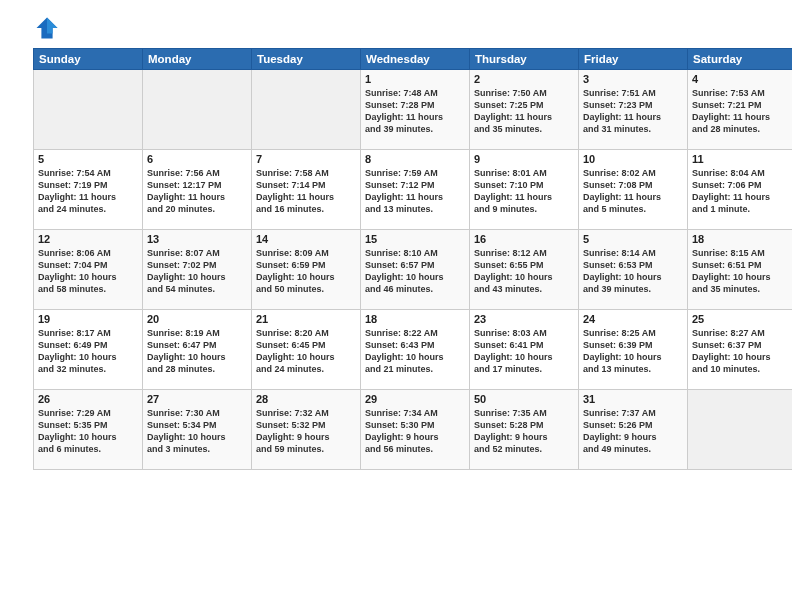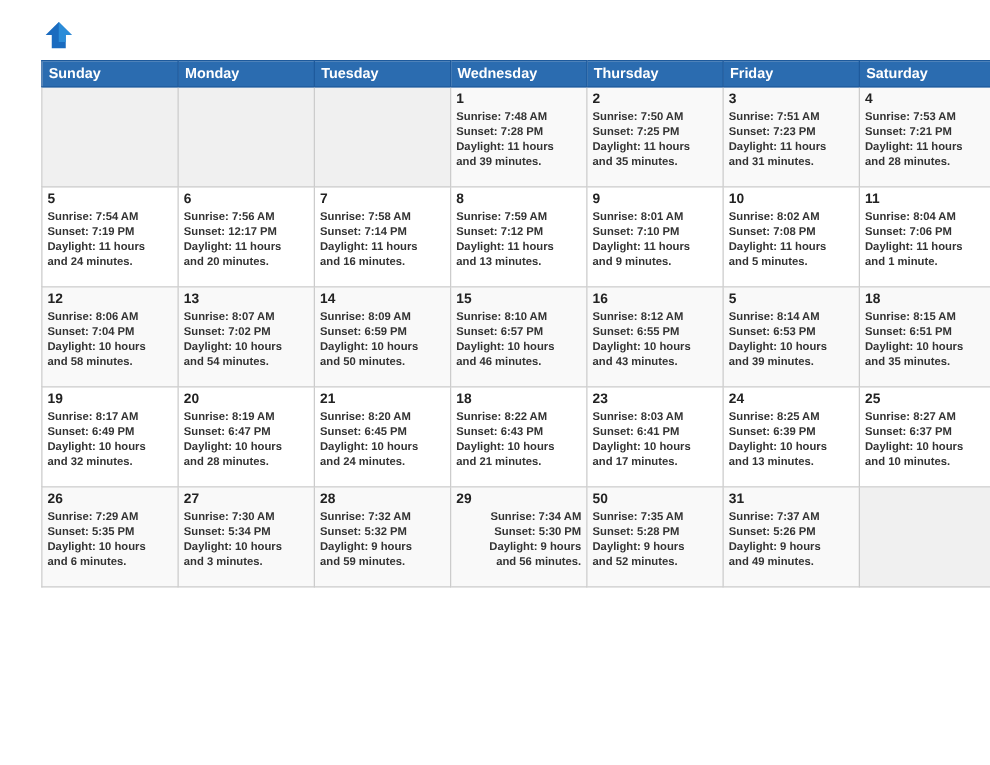--- a/index.html
+++ b/index.html
@@ -343,21 +343,21 @@
           </td>
           <td>
             <span class="day-num">28</span>
             <div class="day-info" style="white-space: pre-line;">Sunrise: 7:32 AM
 Sunset: 5:32 PM
 Daylight: 9 hours
 and 59 minutes.</div>
           </td>
           <td>
             <span class="day-num">29</span>
-            <div class="day-info" style="white-space: pre-line; text-align: right;">Sunrise: 7:34 AM
+            <div class="day-info" style="white-space: pre-line;">Sunrise: 7:34 AM
 Sunset: 5:30 PM
 Daylight: 9 hours
 and 56 minutes.</div>
           </td>
           <td>
             <span class="day-num">50</span>
             <div class="day-info" style="white-space: pre-line;">Sunrise: 7:35 AM
 Sunset: 5:28 PM
 Daylight: 9 hours
 and 52 minutes.</div>

